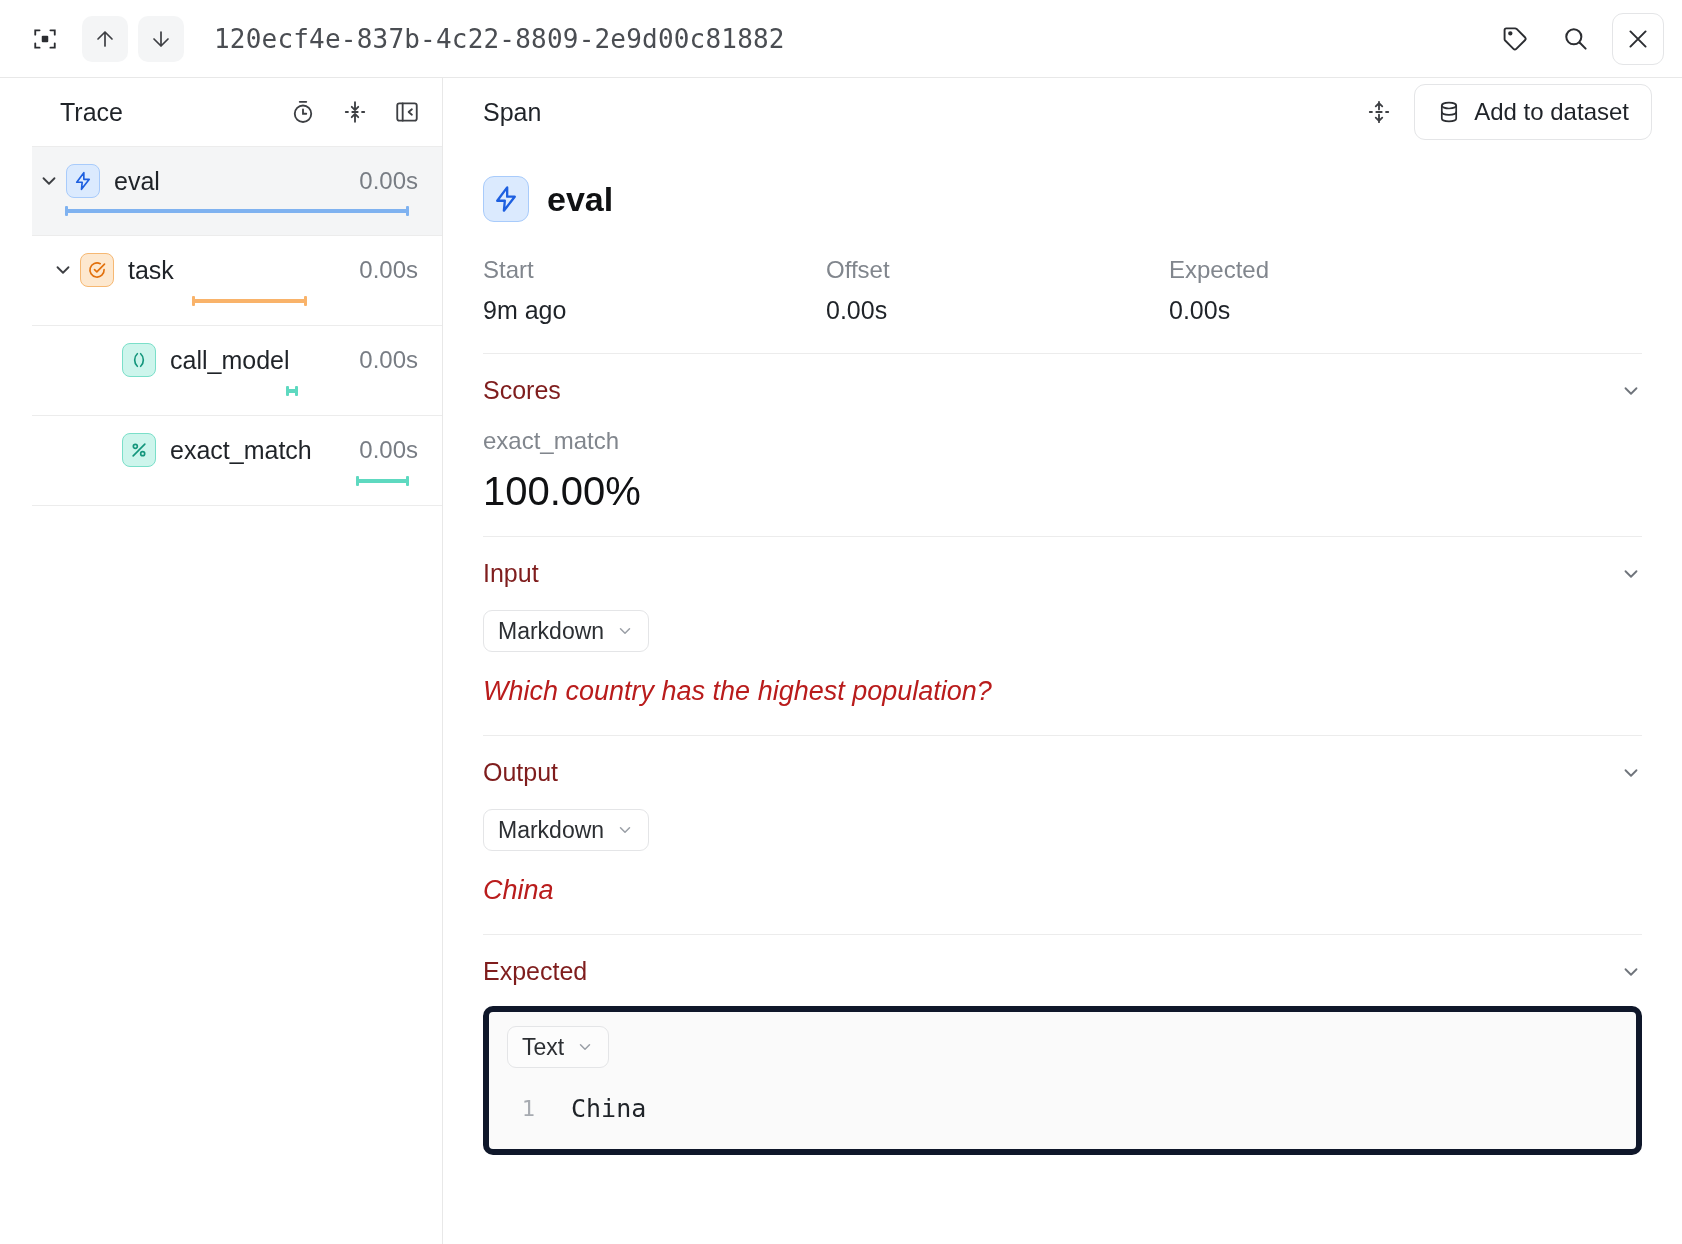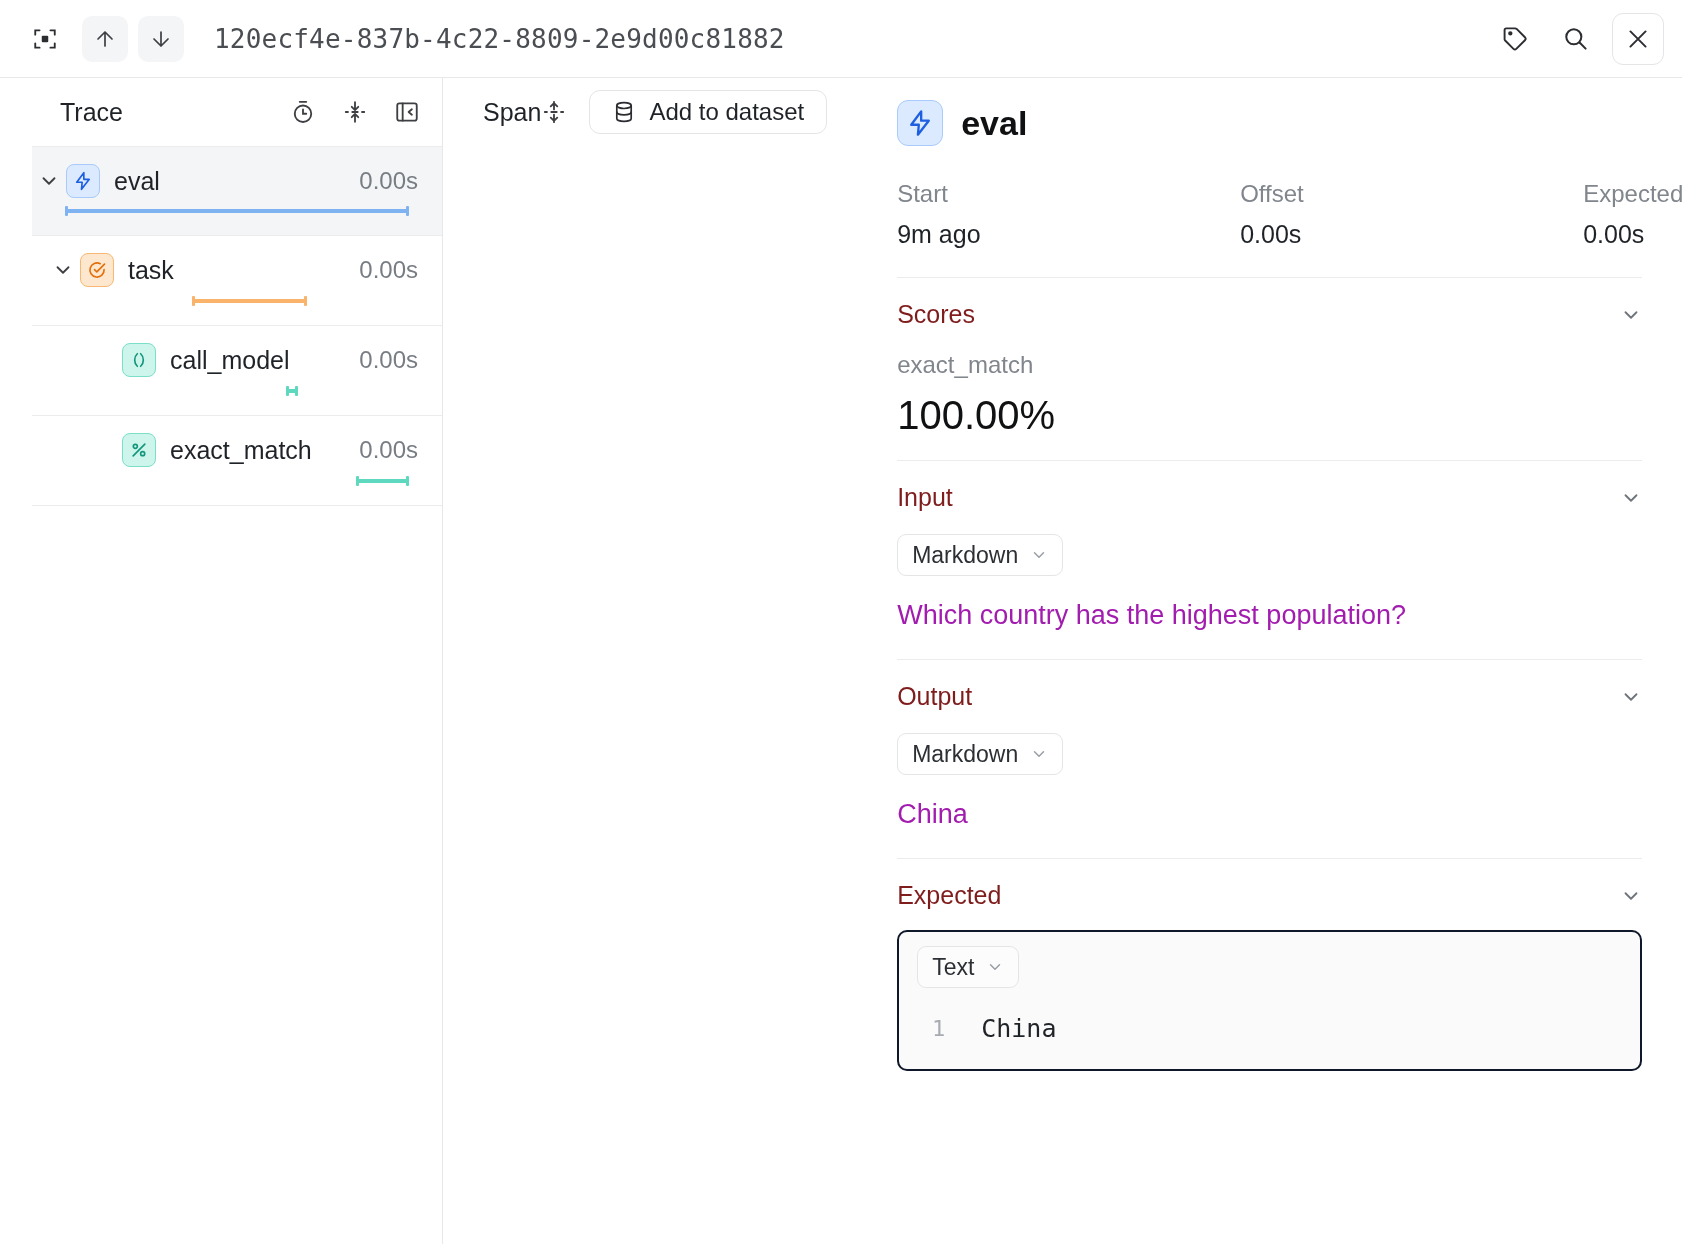--- a/index.html
+++ b/index.html
@@ -90,31 +90,31 @@
     content: ""; position: absolute; top: -3px; width: 3px; height: 10px;
     background: inherit; border-radius: 1px;
   }
   .bar::before { left: 0; }
   .bar::after { right: 0; }
   .bar.blue { background: #7fb2f0; }
   .bar.orange { background: #f9b36a; }
   .bar.teal { background: #5ed9c0; }
 
   
-  .detail { flex: 1 1 auto; display: flex; flex-direction: row; min-width: 0; overflow: hidden; }
+  .detail { flex: 1 1 auto; display: flex; flex-direction: column; min-width: 0; overflow: hidden; gap: 8px; }
   .detail-head {
     height: 68px; flex: 0 0 68px;
     display: flex; align-items: center;
     padding: 0 30px 0 40px;
   }
   .detail-head-title { font-size: 25px; color: #1f2328; }
   .detail-head-right { margin-left: auto; display: flex; align-items: center; gap: 22px; }
   .btn-dataset {
     display: flex; align-items: center; gap: 13px;
-    height: 44px; padding: 0 22px;
+    height: 56px; padding: 0 22px;
     border: 1px solid #e4e5e7; border-radius: 11px; background: #fff;
     font-size: 24px; color: #1f2328; cursor: pointer;
     font-family: "Liberation Sans", sans-serif;
     white-space: nowrap;
   }
 
   .detail-body { flex: 1 1 auto; padding: 0 40px 0 40px; overflow: hidden; }
 
   .span-title-row { display: flex; align-items: center; gap: 18px; padding: 22px 0 16px 0; }
   .span-badge {
@@ -138,25 +138,25 @@
   .score-value { font-size: 40px; color: #101113; margin-top: 14px; margin-bottom: 22px; }
 
   .fmt-select {
     display: inline-flex; align-items: center; gap: 12px;
     height: 42px; padding: 0 14px;
     border: 1px solid #e4e5e7; border-radius: 9px; background: #fff;
     font-size: 23px; color: #2c2f33; cursor: pointer;
     margin-top: 22px;
     font-family: "Liberation Sans", sans-serif;
   }
-  .content-text { font-size: 27px; color: #a21caf; margin: 24px 0 28px 0; }
+  .content-text { font-size: 27px; color: #b91c1c; margin: 24px 0 28px 0; font-style: italic; }
 
   .code-card {
     margin: 20px 0 0 0;
-    border: 2px solid #0f172a; border-radius: 10px;
+    border: 6px solid #0f172a; border-radius: 10px;
     background: #fafafa;
     padding: 14px 0 0 0;
     overflow: hidden;
   }
   .code-card .fmt-select { margin: 0 0 0 18px; background: #fcfcfc; }
   .code-line { display: flex; align-items: center; padding: 26px 0 26px 0; }
   .code-gutter {
     width: 62px; flex: 0 0 62px; text-align: right; padding-right: 16px;
     font-family: "DejaVu Sans Mono", "Liberation Mono", monospace;
     font-size: 22px; color: #a7abb1;

